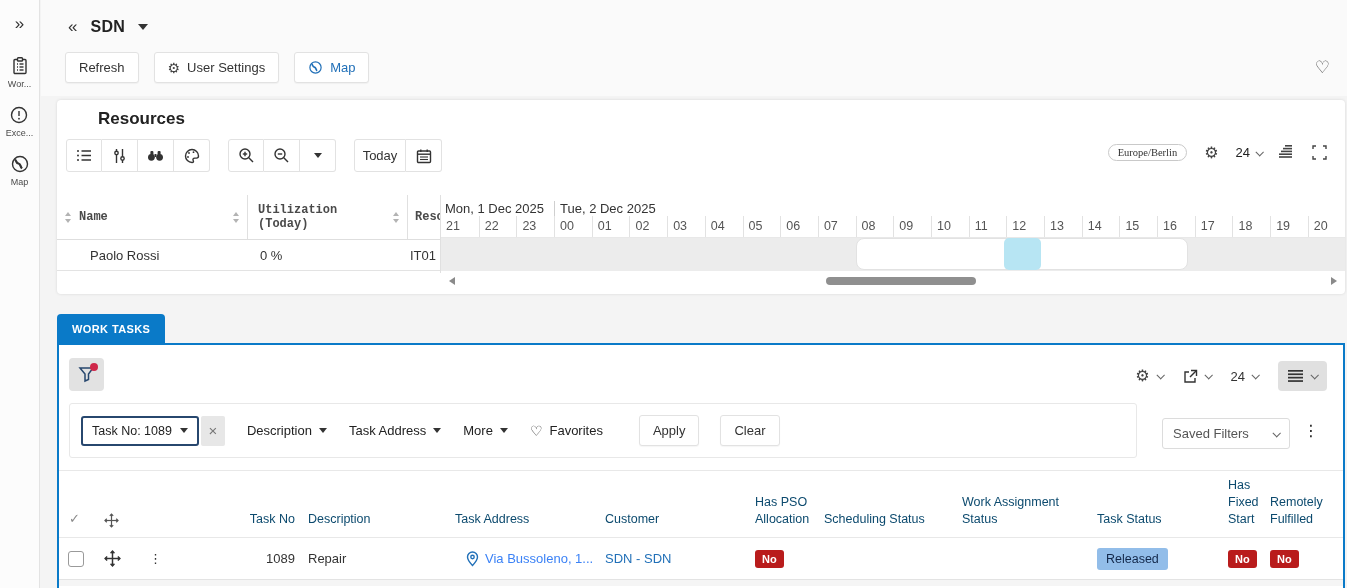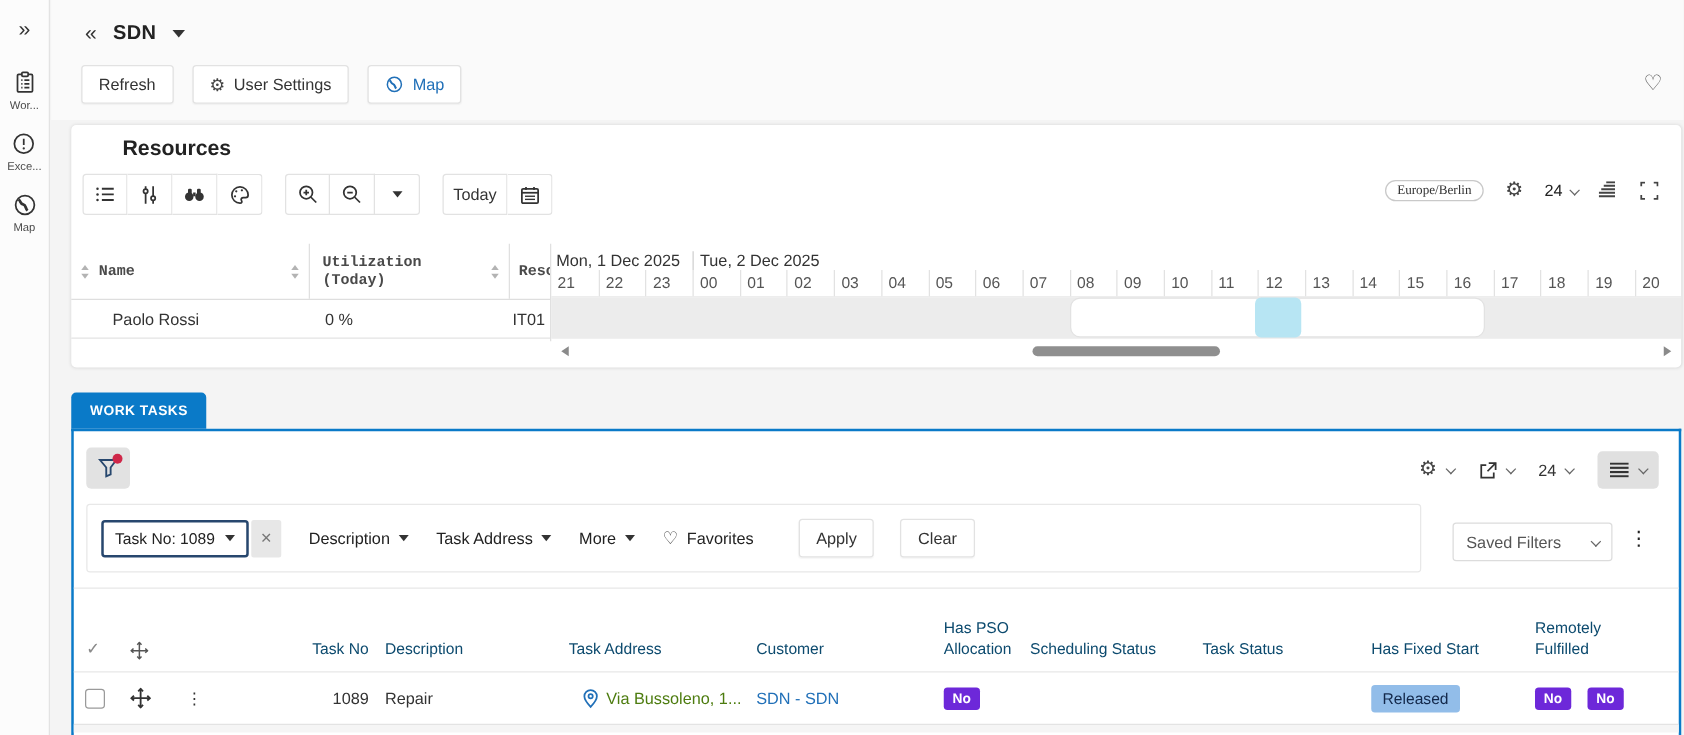--- a/index.html
+++ b/index.html
@@ -138,24 +138,24 @@
   .t-head { align-items: end; padding: 6px 0 9px 0; border-bottom: 1px solid #e8e8e8; min-height: 67px; }
   .th { font-size: 12.5px; color: #0c4a6e; padding-left: 8px; line-height: 1.35; }
   .th.r { text-align: right; padding-right: 0; }
   .t-row { align-items: center; height: 42px; border-bottom: 1px solid #e3e3e3; }
   .td { font-size: 13px; color: #333; padding-left: 8px; display: flex; align-items: center; }
   .td.r { justify-content: flex-end; display: flex; }
   .chkmark { color: #8a8a8a; font-size: 13px; padding-left: 10px; }
   .checkbox { width: 16px; height: 16px; border: 1px solid #9a9a9a; border-radius: 3px; background: #fff; margin-left: 9px; cursor: pointer; }
   .move-ic { padding-left: 9px; cursor: grab; display: flex; }
   .badge { display: inline-block; font-size: 11px; font-weight: bold; padding: 3px 7px; border-radius: 3px; }
-  .badge.gray { background: #6d28d9; color: #fff; }
+  .badge.gray { background: #b91c1c; color: #fff; }
   .badge.released { background: #92bde9; color: #13284a; font-size: 12.5px; font-weight: normal; padding: 4px 9px; }
   .link { color: #2170b8; cursor: pointer; }
-  .addr-txt { color: #4d7c0f; margin-left: 6px; white-space: nowrap; }
+  .addr-txt { color: #3b82f6; margin-left: 6px; white-space: nowrap; }
   .t-below { height: 6px; background: #f5f5f5; }
   svg { display: block; }
 </style>
 </head>
 <body>
 
 <div class="sidebar">
   <div class="sb-expand">»</div>
   <div class="sb-item">
     <span>
@@ -520,20 +520,21 @@
             <path d="M12.2 5.8 L14 7.5 L12.2 9.2"></path>
         </svg>
       </div>
       <div class="th"></div>
       <div class="th r">Task No</div>
       <div class="th" style="padding-left:13px">Description</div>
       <div class="th">Task Address</div>
       <div class="th">Customer</div>
       <div class="th">Has PSO Allocation</div>
       <div class="th">Scheduling Status</div>
+      <div class="th">Work Assignment Status</div>
       <div class="th">Task Status</div>
       <div class="th">Has Fixed Start</div>
       <div class="th">Remotely Fulfilled</div>
     </div>
 
     <div class="t-grid t-row">
       <div class="td" style="padding-left:0">
           <span class="checkbox"></span>
         </div>
       <div class="td move-ic">

